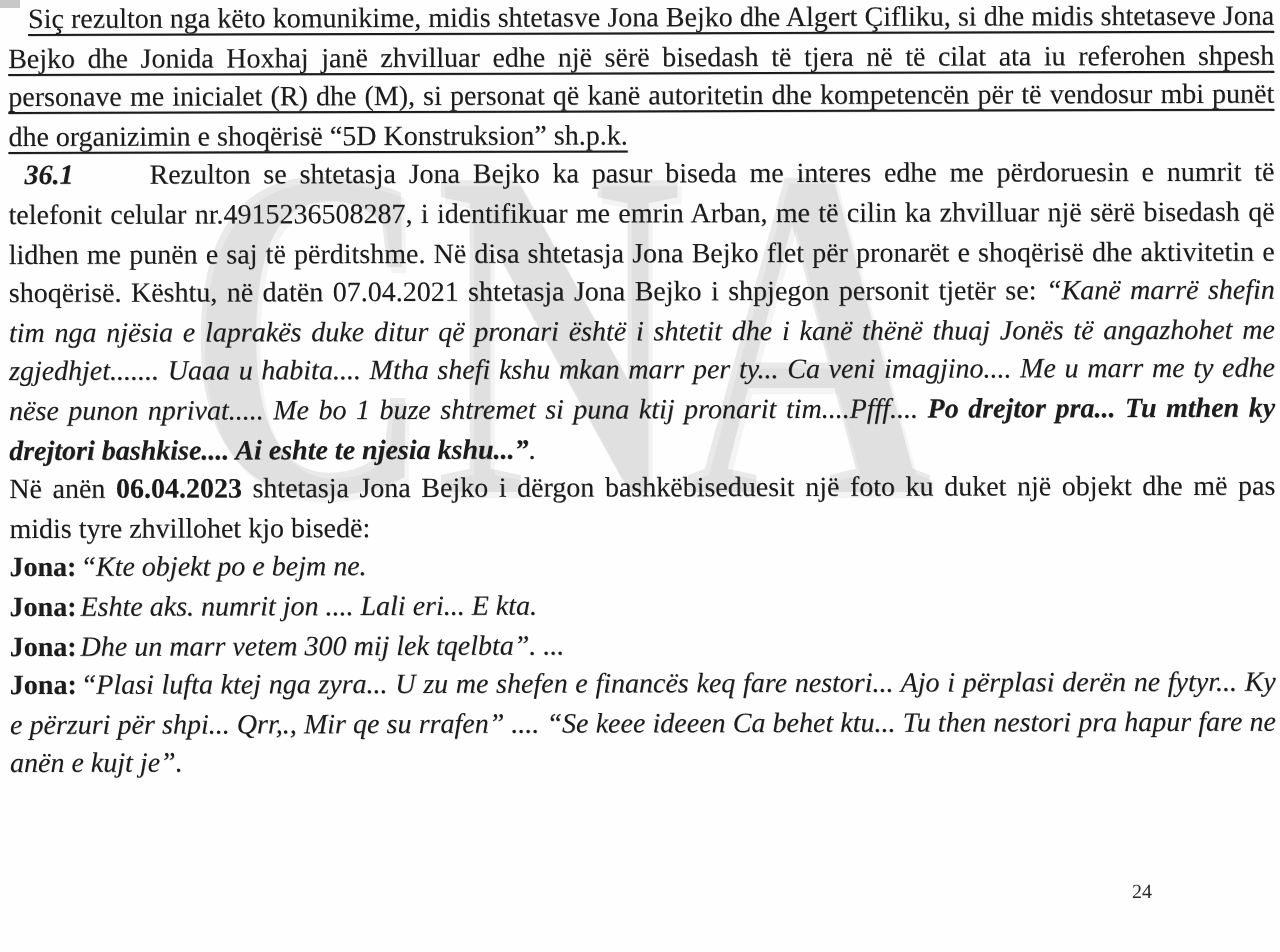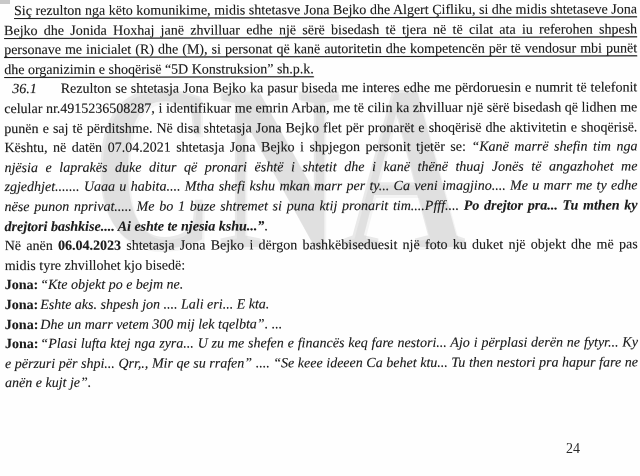--- a/index.html
+++ b/index.html
@@ -52,40 +52,40 @@
     text-align: justify;
   }
   .underlined {
     text-decoration: underline;
     text-underline-offset: 2.5px;
     text-decoration-thickness: 1px;
     text-indent: 10px;
   }
   .p361 { text-indent: 8px; }
   .section-num {
-    font-weight: normal;
+    font-weight: bold;
     font-style: italic;
-    margin-right: 24px;
+    margin-right: 38px;
   }
   .b  { font-weight: bold; }
   .i  { font-style: italic; }
   .bi { font-weight: bold; font-style: italic; }
   .chatline {
     margin: 0;
     text-align: justify;
   }
   .speaker {
     font-weight: bold;
     margin-right: 2px;
   }
   .pagenum {
     position: absolute;
     left: 566px;
     top: 441px;
-    font-size: 14px;
+    font-size: 10px;
     z-index: 1;
     color: #2a2a2a;
   }
   .scan-smudge {
     position: absolute;
     left: 0;
     top: 0;
     width: 10px;
     height: 4px;
     background: rgba(100,100,100,0.35);
@@ -104,21 +104,21 @@
   <div class="content">
 
     <p class="para underlined"><span>Siç rezulton nga këto komunikime, midis shtetasve Jona Bejko dhe Algert Çifliku, si dhe midis shtetaseve Jona Bejko dhe Jonida Hoxhaj janë zhvilluar edhe një sërë bisedash të tjera në të cilat ata iu referohen shpesh personave me inicialet (R) dhe (M), si personat që kanë autoritetin dhe kompetencën për të vendosur mbi punët dhe organizimin e shoqërisë “5D Konstruksion” sh.p.k.</span></p>
 
     <p class="para p361"><span class="section-num">36.1</span><span>Rezulton se shtetasja Jona Bejko ka pasur biseda me interes edhe me përdoruesin e numrit të telefonit celular nr.4915236508287, i identifikuar me emrin Arban, me të cilin ka zhvilluar një sërë bisedash që lidhen me punën e saj të përditshme. Në disa shtetasja Jona Bejko flet për pronarët e shoqërisë dhe aktivitetin e shoqërisë. Kështu, në datën 07.04.2021 shtetasja Jona Bejko i shpjegon personit tjetër se: </span><span class="i">“Kanë marrë shefin tim nga njësia e laprakës duke ditur që pronari është i shtetit dhe i kanë thënë thuaj Jonës të angazhohet me zgjedhjet....... Uaaa u habita.... Mtha shefi kshu mkan marr per ty... Ca veni imagjino.... Me u marr me ty edhe nëse punon nprivat..... Me bo 1 buze shtremet si puna ktij pronarit tim....Pfff.... </span><span class="bi">Po drejtor pra... Tu mthen ky drejtori bashkise.... Ai eshte te njesia kshu...”</span><span>.</span></p>
 
     <p class="para"><span>Në anën </span><span class="b">06.04.2023</span><span> shtetasja Jona Bejko i dërgon bashkëbiseduesit një foto ku duket një objekt dhe më pas midis tyre zhvillohet kjo bisedë:</span></p>
 
     <p class="chatline"><span class="speaker">Jona:</span><span class="i">“Kte objekt po e bejm ne.</span></p>
 
-    <p class="chatline"><span class="speaker">Jona:</span><span class="i">Eshte aks. shpesh jon .... Lali eri... E kta.</span></p>
+    <p class="chatline"><span class="speaker">Jona:</span><span class="i">Eshte aks. numrit jon .... Lali eri... E kta.</span></p>
 
     <p class="chatline"><span class="speaker">Jona:</span><span class="i">Dhe un marr vetem 300 mij lek tqelbta”. ...</span></p>
 
     <p class="chatline"><span class="speaker">Jona:</span><span class="i">“Plasi lufta ktej nga zyra... U zu me shefen e financës keq fare nestori... Ajo i përplasi derën ne fytyr... Ky e përzuri për shpi... Qrr,., Mir qe su rrafen” .... “Se keee ideeen Ca behet ktu... Tu then nestori pra hapur fare ne anën e kujt je”.</span></p>
 
   </div>
 
   <div class="pagenum">24</div>
 
 </div>

